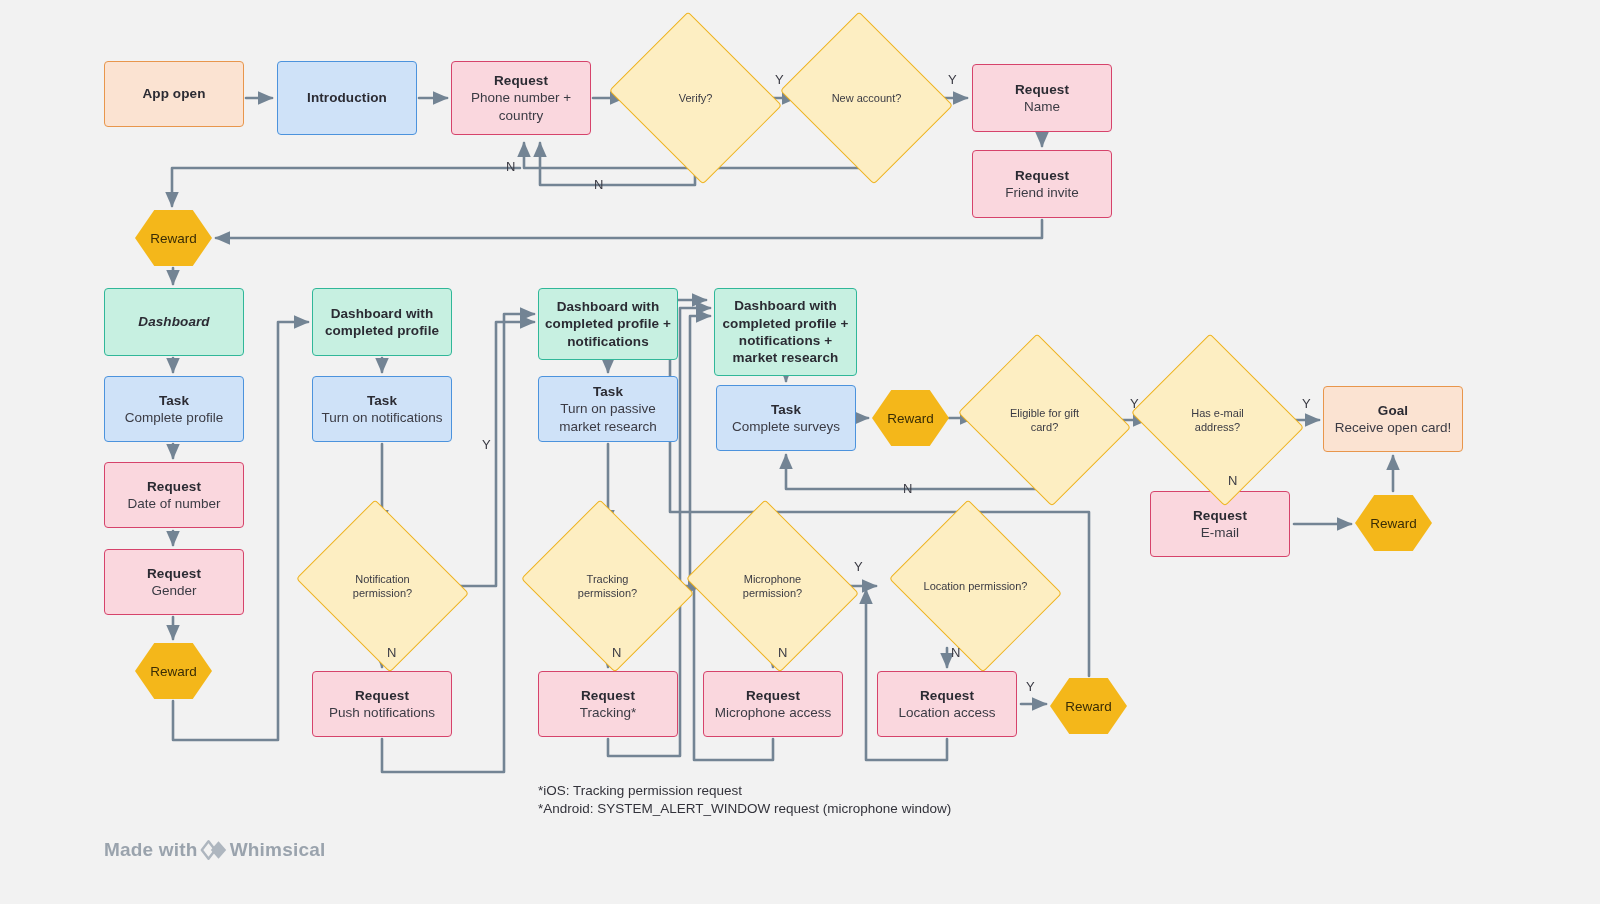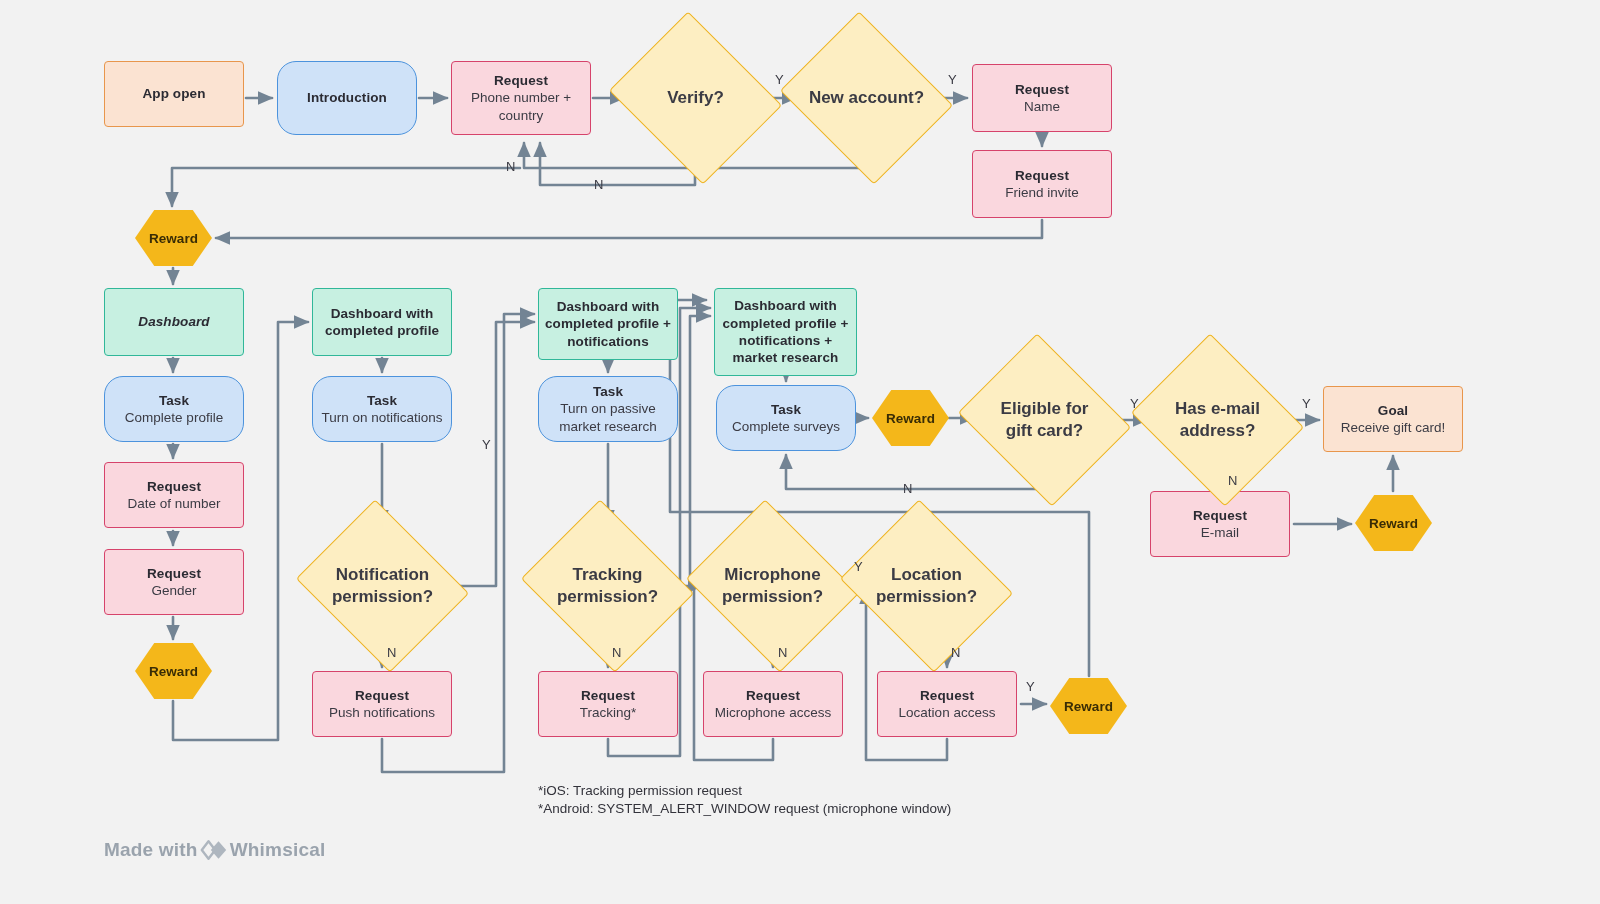--- a/index.html
+++ b/index.html
@@ -7,32 +7,32 @@
   #stage{position:relative;width:1600px;height:904px;background:#f2f2f2;}
   svg#edges{position:absolute;left:0;top:0;width:1600px;height:904px;pointer-events:none;}
 
   .node{position:absolute;box-sizing:border-box;display:flex;flex-direction:column;
         align-items:center;justify-content:center;text-align:center;border-radius:4px;
         border-width:1.6px;border-style:solid;line-height:1.28;}
   .node .ttl{font-weight:bold;font-size:13.5px;color:#2b2b33;letter-spacing:.1px;}
   .node .sub{font-size:13.5px;color:#3b3b44;}
 
   .n-orange{background:#fbe3d2;border-color:#e8964c;}
-  .n-blue  {background:#cfe2f8;border-color:#4c93dd;border-radius:19px;}
+  .n-blue  {background:#cfe2f8;border-color:#4c93dd;}
   .n-pink  {background:#fad7de;border-color:#d6436b;}
   .n-green {background:#c7f0e1;border-color:#30b799;}
 
   .diamond{position:absolute;}
   .diamond .dsh{position:absolute;inset:0;background:#fdeec2;border:1.6px solid #eeb321;
       transform:rotate(45deg);border-radius:4px;}
   .diamond .dtx{position:absolute;inset:0;display:flex;align-items:center;justify-content:center;
-      text-align:center;font-size:17px;color:#3b3b44;line-height:1.3;font-weight:bold;}
+      text-align:center;font-size:11px;color:#3b3b44;line-height:1.3;}
 
   .hexo{position:absolute;display:flex;align-items:center;justify-content:center;
-      background:#f4b71a;color:#3a2d05;font-weight:bold;font-size:13.5px;
+      background:#f4b71a;color:#3a2d05;font-weight:normal;font-size:13.5px;
       clip-path:polygon(25% 0%,75% 0%,100% 50%,75% 100%,25% 100%,0% 50%);}
 
   .elabel{position:absolute;font-size:13px;color:#3b3b44;}
   .foot{position:absolute;font-size:13.5px;color:#33333b;white-space:nowrap;}
   .brand{position:absolute;display:flex;align-items:center;gap:1px;color:#9aa3ad;
       font-weight:bold;font-size:19px;letter-spacing:.2px;}
 </style>
 </head>
 <body>
 
@@ -192,21 +192,21 @@
   <div class="node n-pink" style="left:877px;top:671px;width:140px;height:66px;">
     <div class="ttl">Request</div>
     <div class="sub">Location access</div>
   </div>
   <div class="node n-pink" style="left:1150px;top:491px;width:140px;height:66px;">
     <div class="ttl">Request</div>
     <div class="sub">E-mail</div>
   </div>
   <div class="node n-orange" style="left:1323px;top:386px;width:140px;height:66px;">
     <div class="ttl">Goal</div>
-    <div class="sub">Receive gift card!</div>
+    <div class="sub">Receive open card!</div>
   </div>
 
   <div class="diamond" style="left:629px;top:42px;width:133px;height:112px;">
     <div class="dsh"></div>
     <div class="dtx">Verify?</div>
   </div>
   <div class="diamond" style="left:800px;top:42px;width:133px;height:112px;">
     <div class="dsh"></div>
     <div class="dtx">New account?</div>
   </div>
@@ -215,21 +215,21 @@
     <div class="dtx" style="padding:0 16px;">Notification permission?</div>
   </div>
   <div class="diamond" style="left:541px;top:530px;width:133px;height:112px;">
     <div class="dsh"></div>
     <div class="dtx" style="padding:0 16px;">Tracking permission?</div>
   </div>
   <div class="diamond" style="left:706px;top:530px;width:133px;height:112px;">
     <div class="dsh"></div>
     <div class="dtx" style="padding:0 12px;">Microphone permission?</div>
   </div>
-  <div class="diamond" style="left:860px;top:530px;width:133px;height:112px;">
+  <div class="diamond" style="left:909px;top:530px;width:133px;height:112px;">
     <div class="dsh"></div>
     <div class="dtx" style="padding:0 14px;">Location permission?</div>
   </div>
   <div class="diamond" style="left:1151px;top:364px;width:133px;height:112px;">
     <div class="dsh"></div>
     <div class="dtx" style="padding:0 20px;">Has e-mail address?</div>
   </div>
   <div class="diamond" style="left:978px;top:364px;width:133px;height:112px;">
     <div class="dsh"></div>
     <div class="dtx" style="padding:0 20px;">Eligible for gift card?</div>

